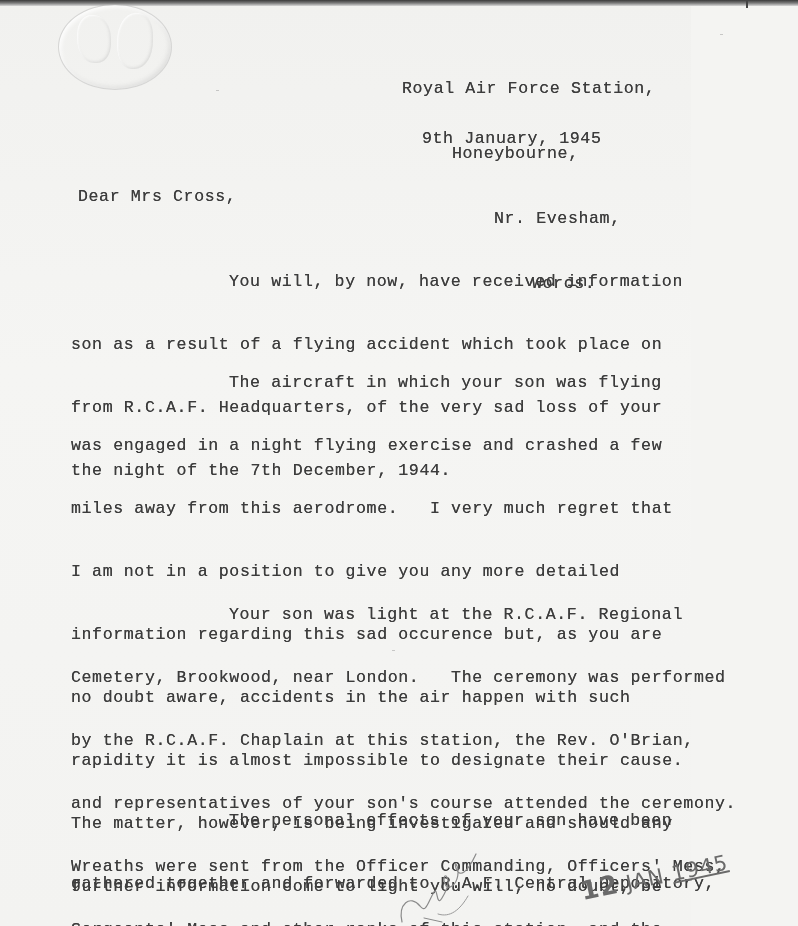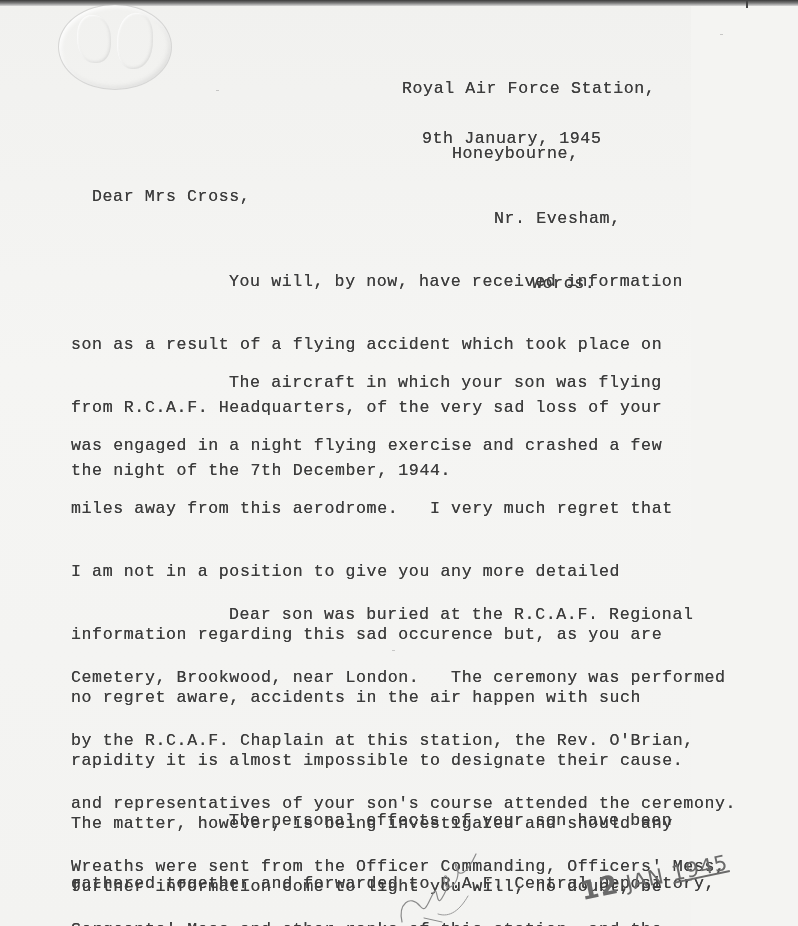--- a/index.html
+++ b/index.html
@@ -74,21 +74,21 @@
     .address .l2 { padding-left: 50px; }
     .address .l3 { padding-left: 92px; }
     .address .l4 { padding-left: 130px; }
     .address .line + .line { margin-top: 2px; }
     .date {
       position: absolute;
       left: 422px; top: 128px;
     }
     .salutation {
       position: absolute;
-      left: 92px; top: 186px;
+      left: 78px; top: 186px;
     }
     .para {
       position: absolute;
       left: 71px;
     }
     .para .line { display: block; }
     .para .indent { padding-left: 158px; }
     .p1 { top: 229px; }
     .p2 { top: 330px; }
     .p3 { top: 562px; }
@@ -144,29 +144,29 @@
     <span class="line">from R.C.A.F. Headquarters, of the very sad loss of your</span>
     <span class="line">the night of the 7th December, 1944.</span>
   </div>
 
   <div class="para p2 typed">
     <span class="line indent">The aircraft in which your son was flying</span>
     <span class="line">was engaged in a night flying exercise and crashed a few</span>
     <span class="line">miles away from this aerodrome.   I very much regret that</span>
     <span class="line">I am not in a position to give you any more detailed</span>
     <span class="line">information regarding this sad occurence but, as you are</span>
-    <span class="line">no regret aware, accidents in the air happen with such</span>
+    <span class="line">no doubt aware, accidents in the air happen with such</span>
     <span class="line">rapidity it is almost impossible to designate their cause.</span>
     <span class="line">The matter, however, is being investigated and should any</span>
     <span class="line">further information come to light you will, no doubt, be</span>
     
   </div>
 
   <div class="para p3 typed">
-    <span class="line indent">Dear son was buried at the R.C.A.F. Regional</span>
+    <span class="line indent">Your son was light at the R.C.A.F. Regional</span>
     <span class="line">Cemetery, Brookwood, near London.   The ceremony was performed</span>
     <span class="line">by the R.C.A.F. Chaplain at this station, the Rev. O'Brian,</span>
     <span class="line">and representatives of your son's course attended the ceremony.</span>
     <span class="line">Wreaths were sent from the Officer Commanding, Officers' Mess,</span>
     <span class="line">Sergeants' Mess and other ranks of this station, and the</span>
     
     
     
   </div>
 

